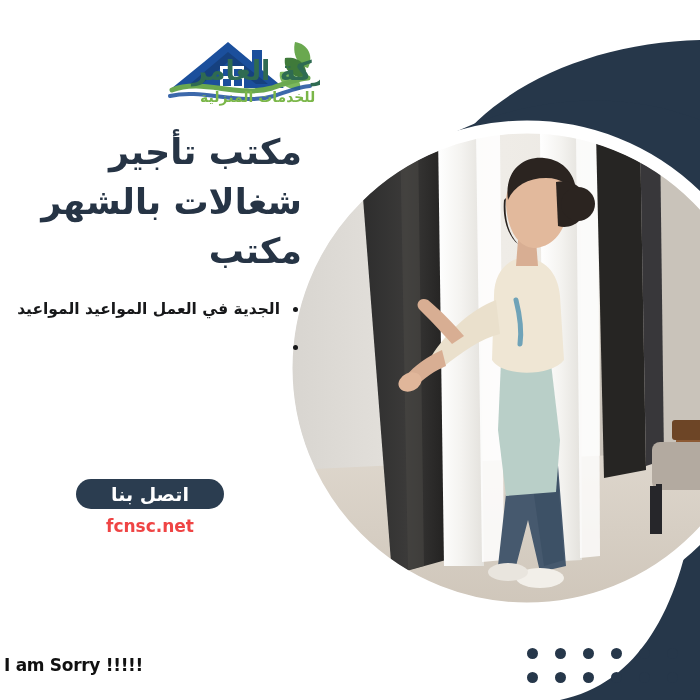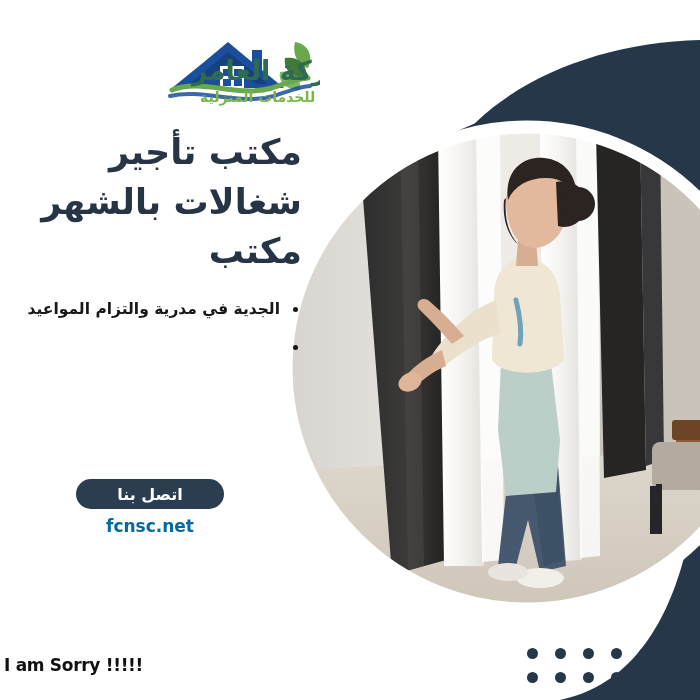--- a/index.html
+++ b/index.html
@@ -90,32 +90,32 @@
 
   
   .cta-btn{
     position:absolute;
     left:76px;top:479px;
     width:148px;height:30px;
     background:#2b3d50;
     color:#ffffff;
     border:none;border-radius:16px;
     font-family:inherit;
-    font-size:16px;font-weight:bold;
+    font-size:19px;font-weight:bold;
     direction:rtl;
     display:flex;align-items:center;justify-content:center;
     cursor:pointer;
     padding:0;
   }
   .website{
     position:absolute;
     left:76px;top:516px;
     width:148px;
     text-align:center;
-    color:#0369a1;
+    color:#ef4444;
     font-size:17px;
     font-weight:bold;
     font-family:"DejaVu Sans","Liberation Sans",sans-serif;
   }
 
   
   .dots{
     position:absolute;
     left:527px;top:648px;
     display:grid;
@@ -310,21 +310,21 @@
   <div class="headline">
     <span class="hl hl-1">مكتب تأجير</span>
     <span class="hl hl-2">شغالات بالشهر</span>
     <span class="hl hl-3">مكتب</span>
   </div>
 
   <div class="features">
     <ul class="feat-list">
       <li class="feat-item">
         <span class="bullet"></span>
-        <span>الجدية في مدرية والتزام المواعيد</span>
+        <span>الجدية في العمل المواعيد المواعيد</span>
       </li>
       <li class="feat-item">
         <span class="bullet"></span>
       </li>
     </ul>
   </div>
 
   <button class="cta-btn">اتصل بنا</button>
   <div class="website">fcnsc.net</div>
 

